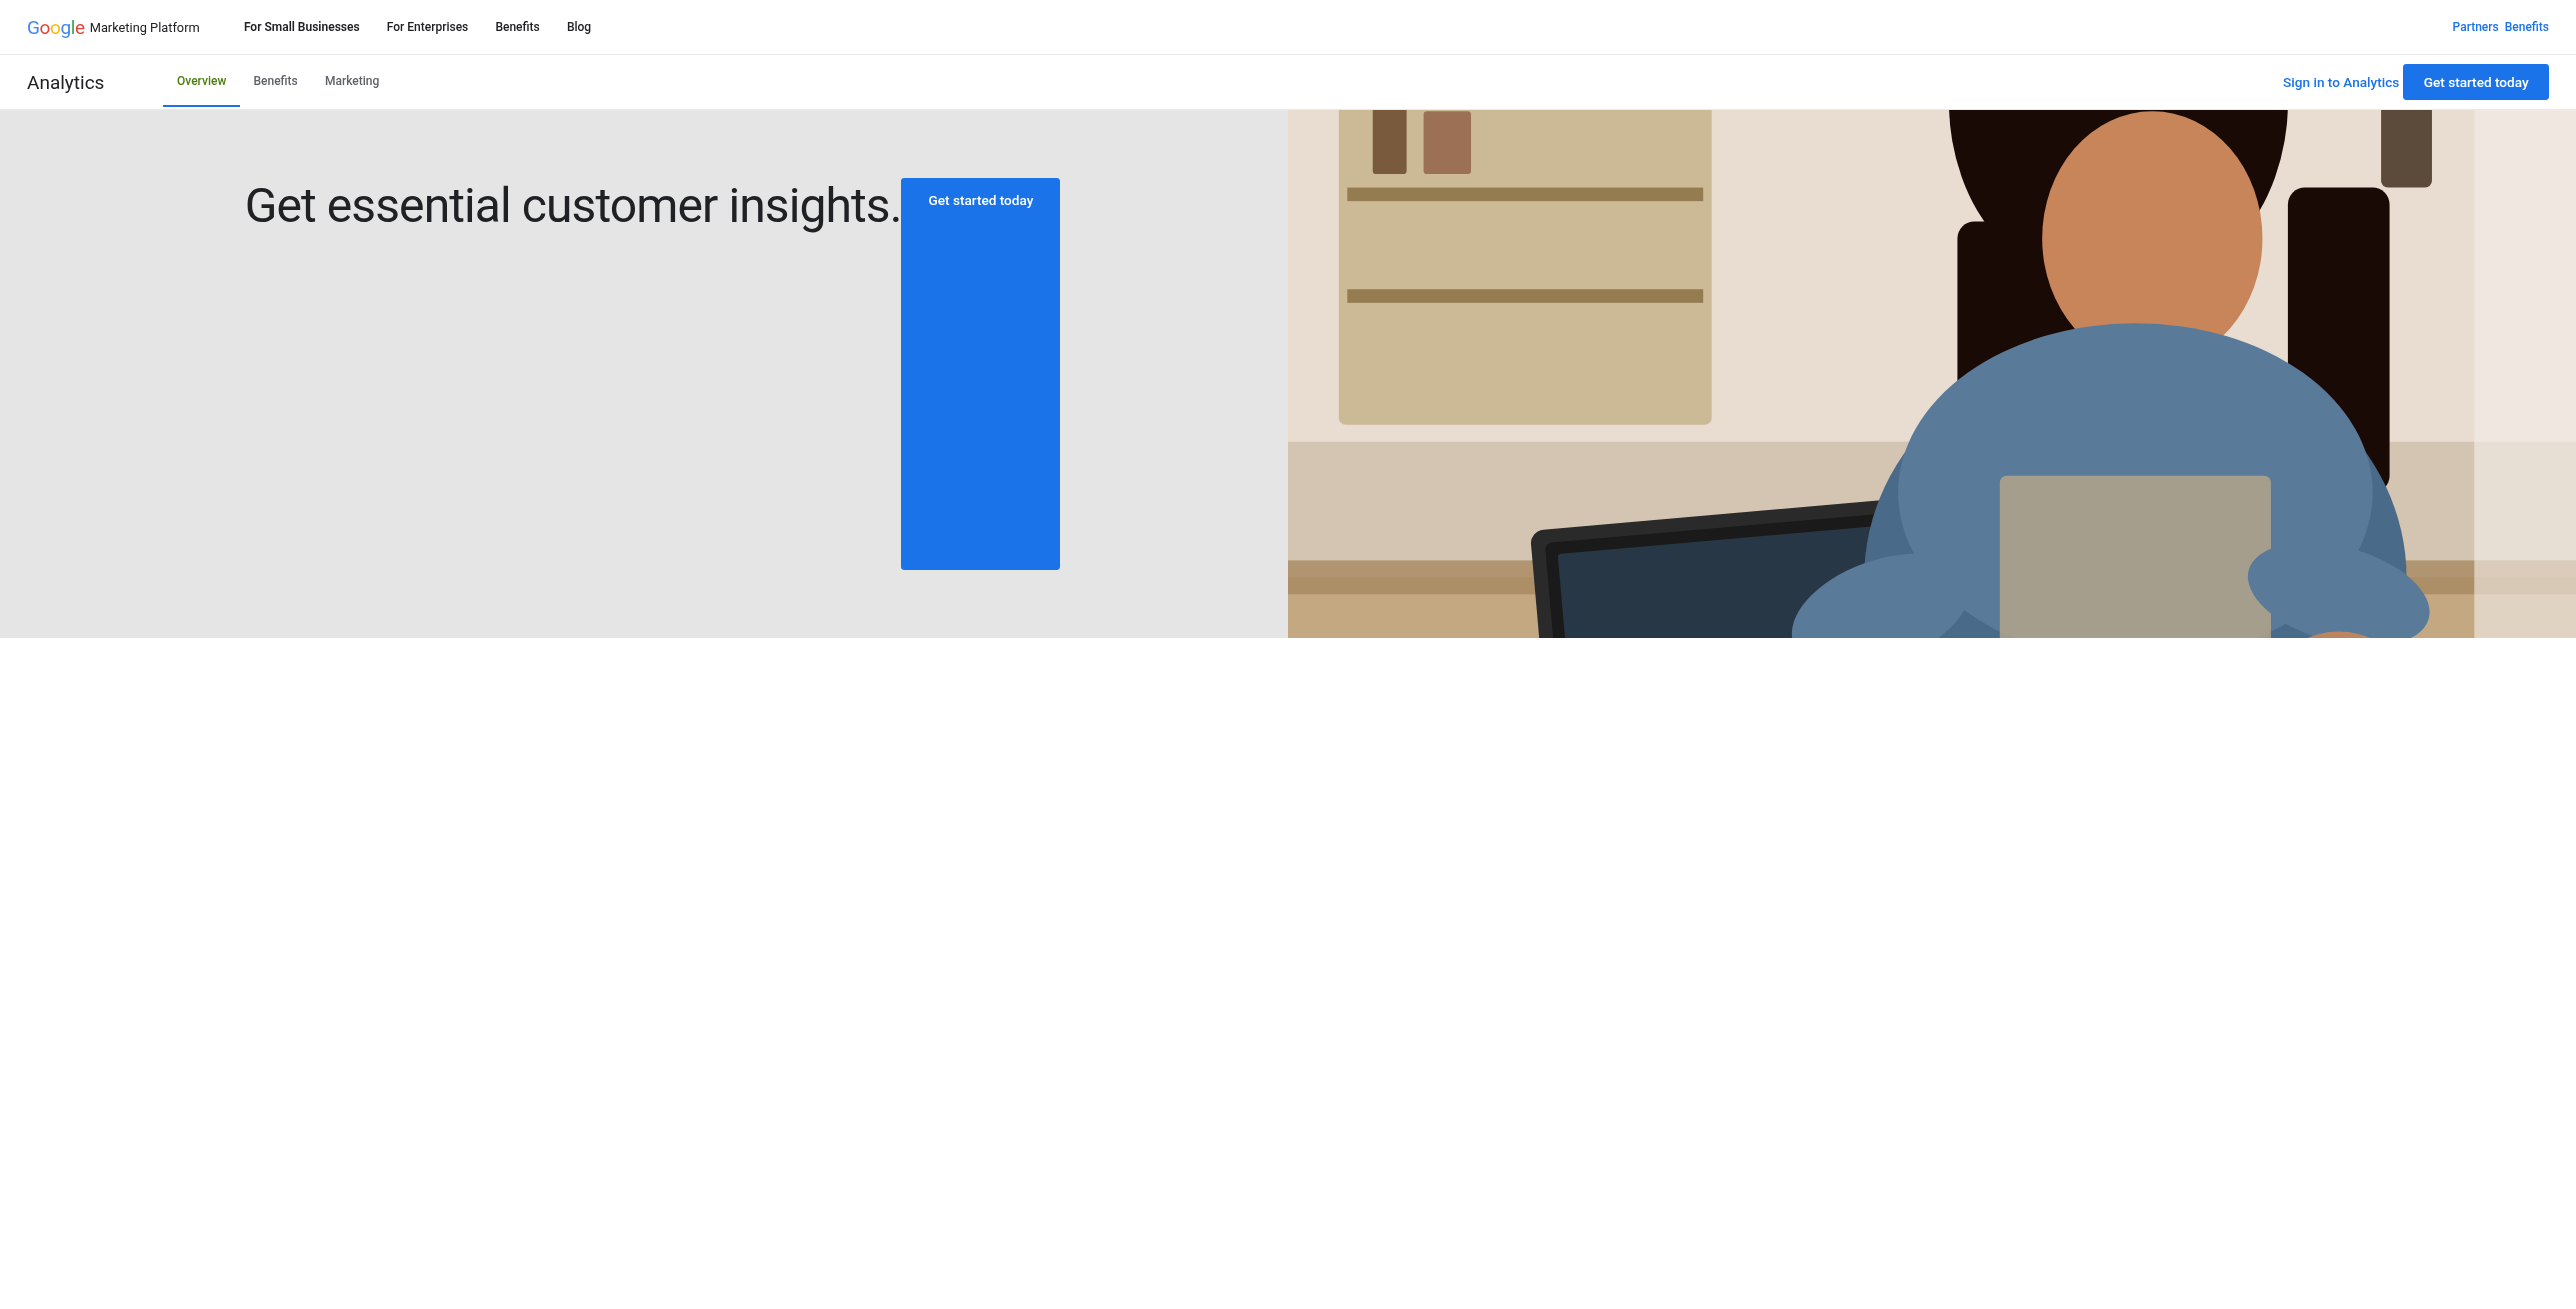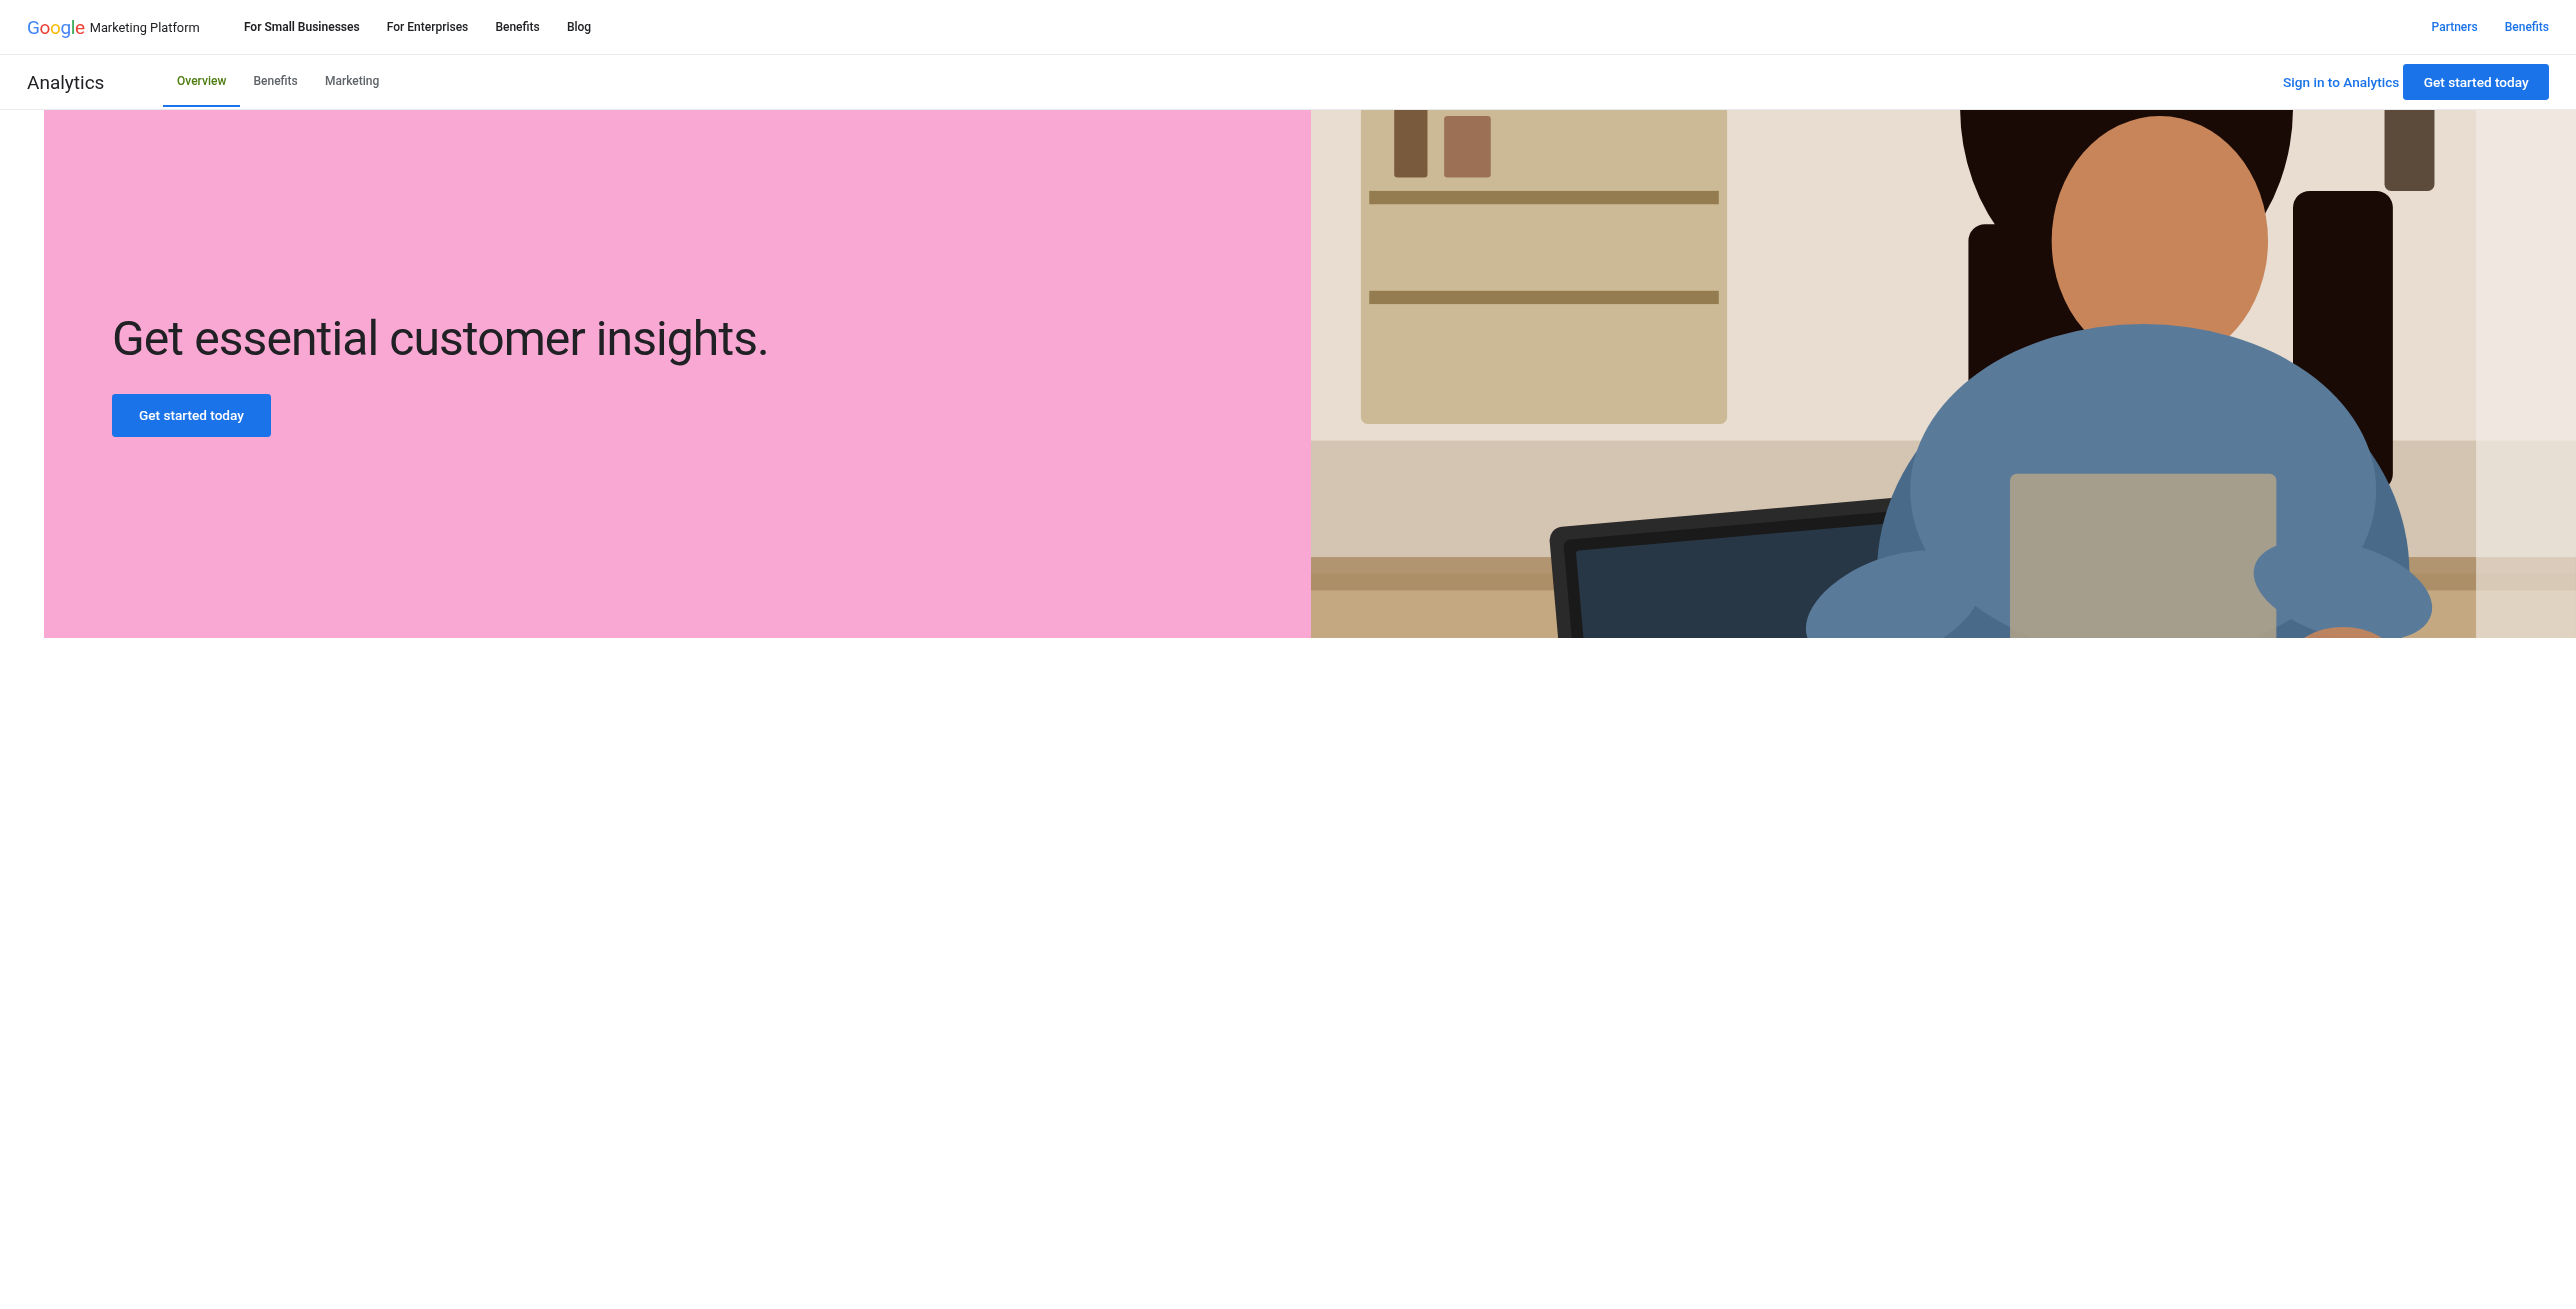--- a/index.html
+++ b/index.html
@@ -56,21 +56,21 @@
       font-size: 12px;
       color: #202124;
       text-decoration: none;
       padding: 6.8px 10.2px;
       border-radius: 3.4px;
       font-weight: 500;
     }
     .top-nav-right {
       display: flex;
       align-items: center;
-      gap: 27px;
+      gap: 6px;
     }
     .top-nav-right-link {
       font-size: 12px;
       color: #1a73e8;
       text-decoration: none;
       font-weight: 500;
     }
 
     
     .secondary-nav {
@@ -133,25 +133,24 @@
       display: flex;
       align-items: stretch;
       min-height: 528px;
       position: relative;
       overflow: hidden;
     }
     .hero-left {
       width: 50%;
       padding: 68px 51px 68px 68px;
       display: flex;
-      flex-direction: column;
+      flex-direction: row;
       justify-content: center;
-      background: #f9a8d4;
+      background: #e5e5e5;
       z-index: 2;
-      margin-left: 44px;
     }
     .hero-headline {
       font-size: 48px;
       font-weight: 400;
       color: #202124;
       line-height: 1.15;
       margin-bottom: 27px;
       letter-spacing: -0.9px;
     }
     .hero-description {

